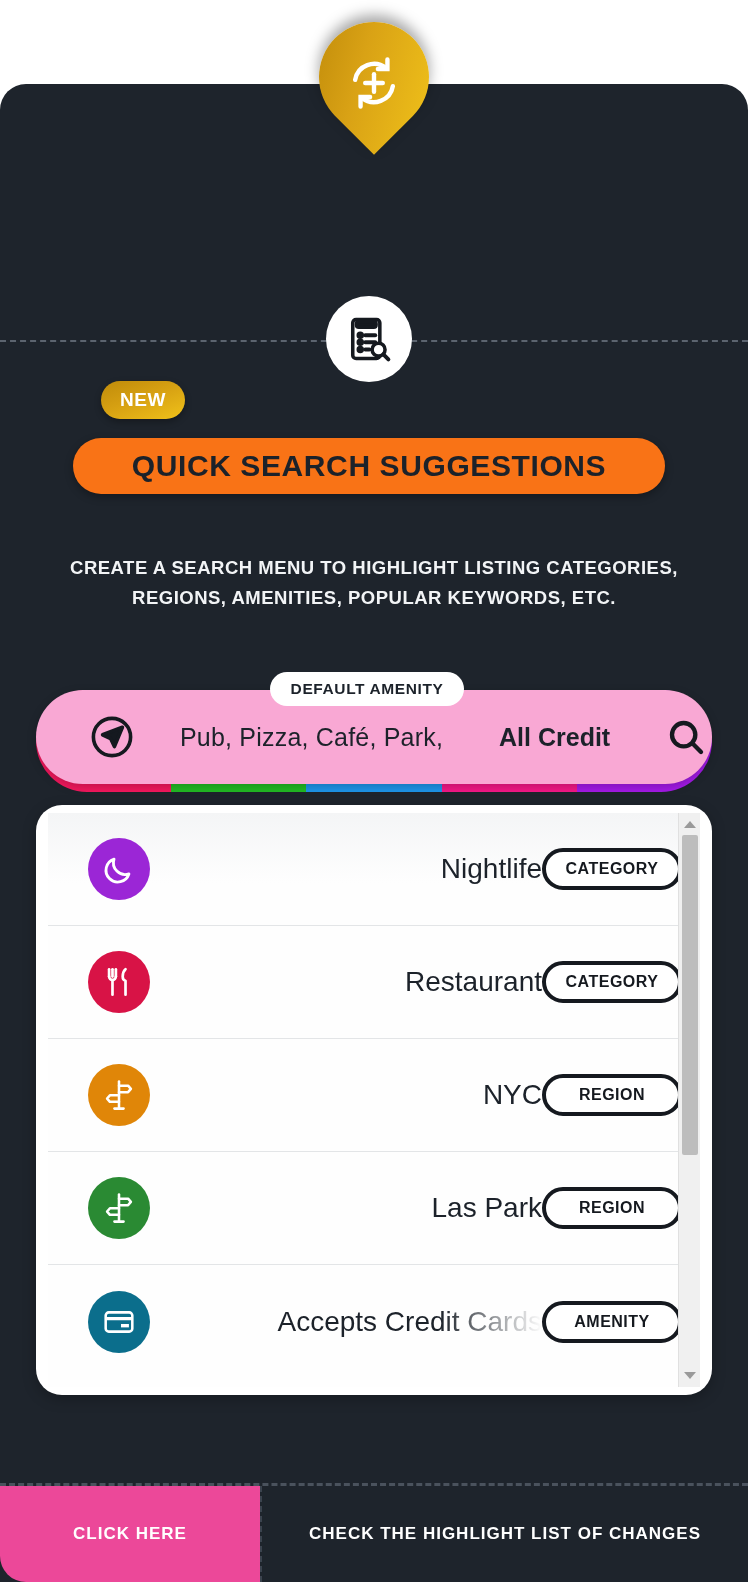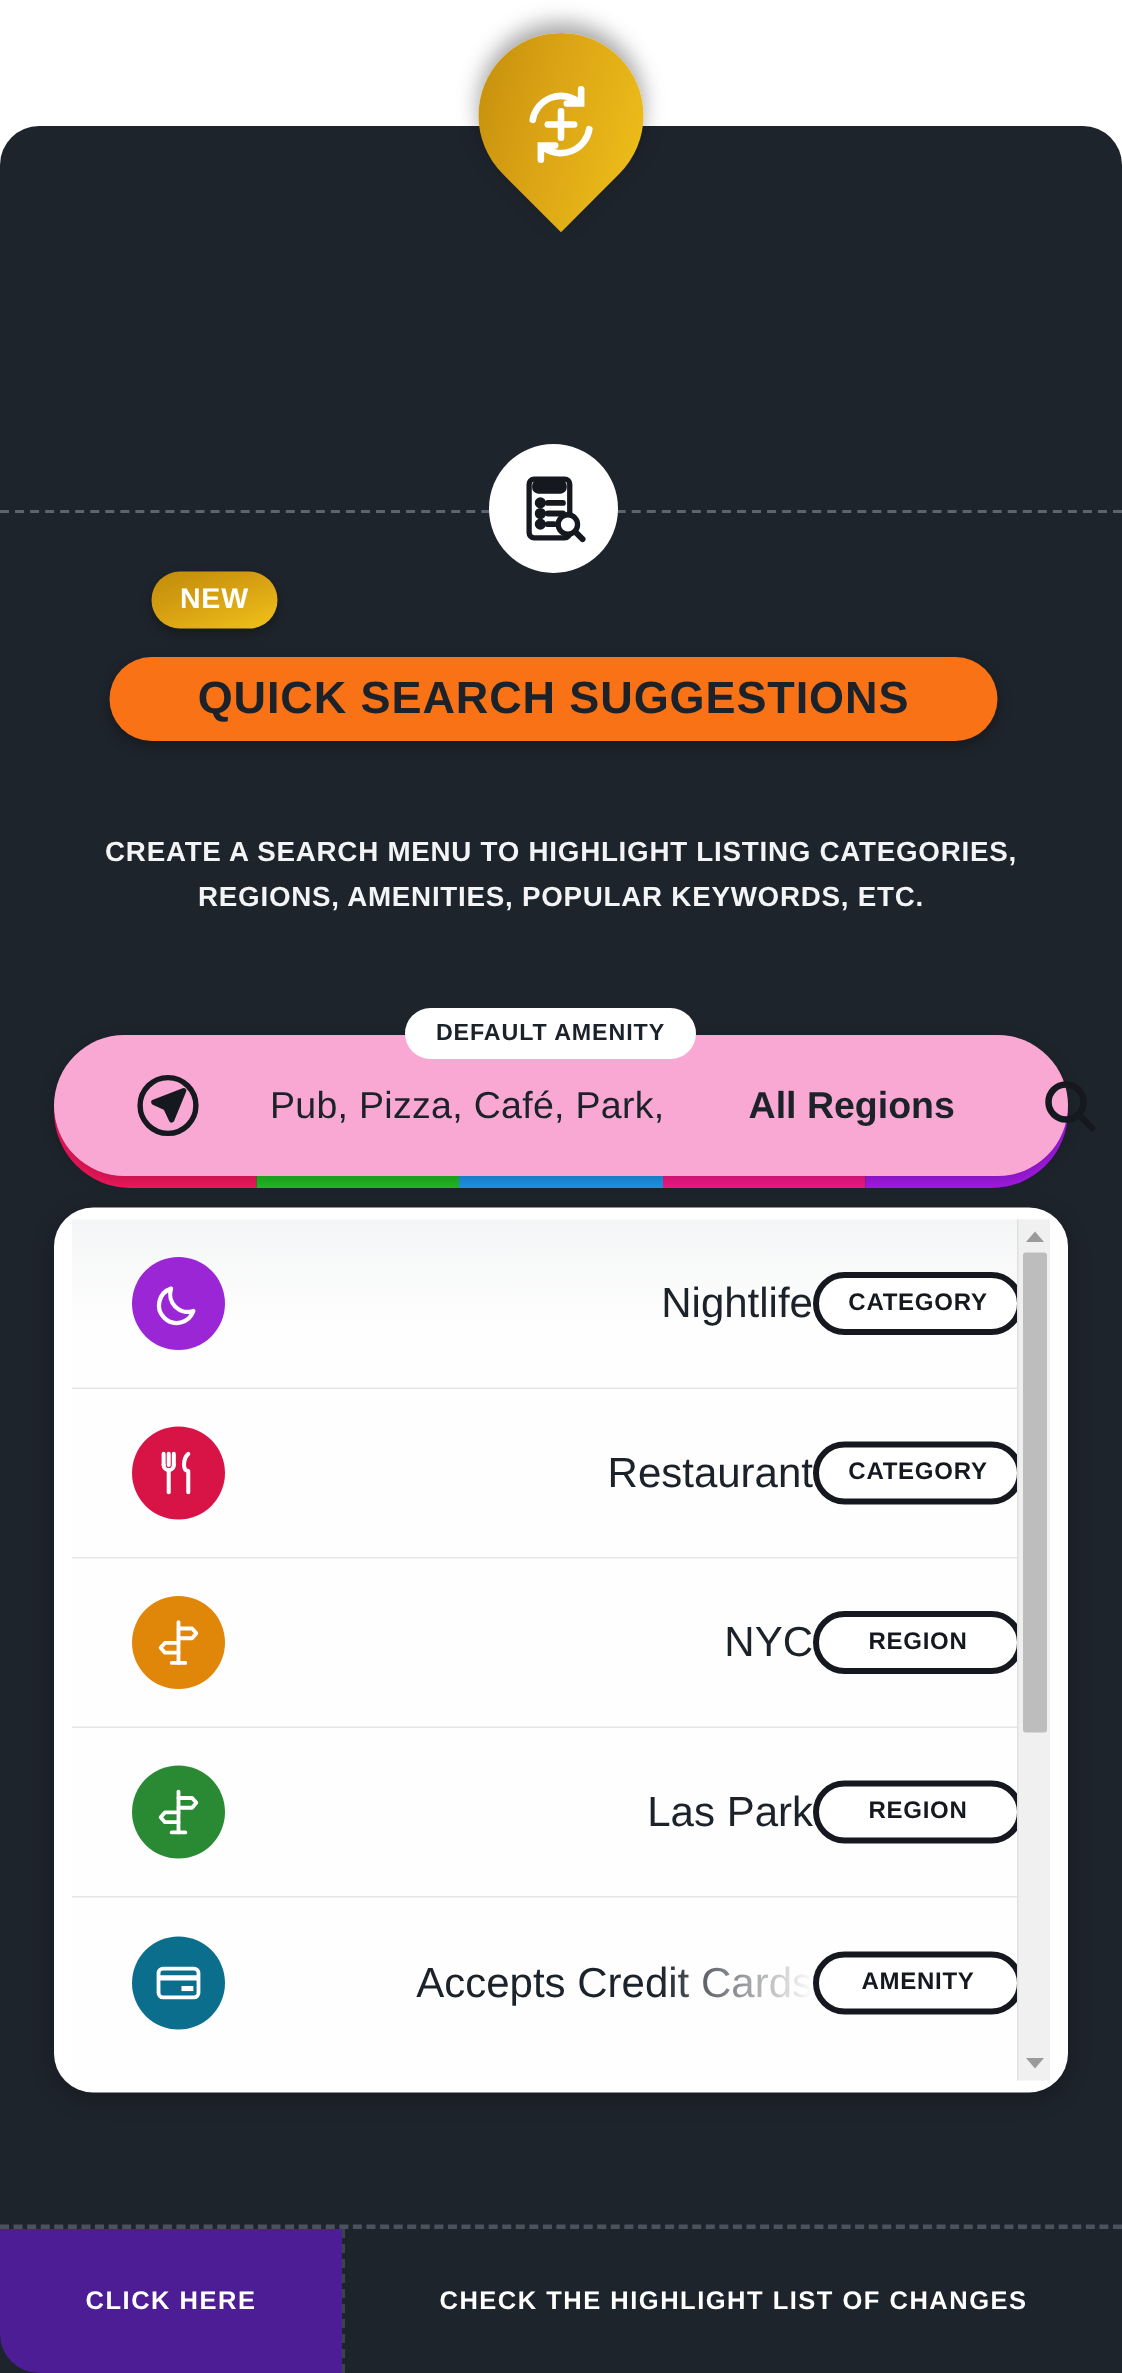--- a/index.html
+++ b/index.html
@@ -168,21 +168,21 @@
   
   .footer-rule {
     position: absolute; left: 0; top: 1483px; width: 748px; height: 0;
     border-top: 3px dashed #4a525d;
   }
   .footer {
     position: absolute; left: 0; top: 1486px; width: 748px; height: 96px;
     display: flex; align-items: stretch;
   }
   .footer-left {
-    width: 228px; background: #4c1d95; border-radius: 0 0 0 26px;
+    width: 260px; background: #ec4899; border-radius: 0 0 0 26px;
     display: flex; align-items: center; justify-content: center;
     color: #ffffff; font-size: 17px; font-weight: bold; letter-spacing: 1px;
   }
   .footer-divider { width: 2px; background: transparent; border-left: 2px dashed #3b434e; }
   .footer-right {
     flex: 1; background: #1e242c;
     display: flex; align-items: center; justify-content: center;
     color: #ffffff; font-size: 17px; font-weight: bold; letter-spacing: 1px;
   }
 </style>
@@ -238,21 +238,21 @@
       <i style="background: rgb(30, 149, 234);"></i>
       <i style="background: rgb(244, 24, 135);"></i>
       <i style="background: rgb(164, 26, 232);"></i>
     </div>
     <div class="searchbar">
       <svg class="nav-icon" viewBox="0 0 24 24" fill="none" stroke="#15191f" stroke-width="1.8" stroke-linejoin="round">
         <circle cx="12" cy="12" r="9.3"></circle>
         <path d="M17.2 7.1 7.3 10.9l4 1.9 1.9 4z" fill="#15191f"></path>
       </svg>
       <div class="sb-keywords">Pub, Pizza, Café, Park,</div>
-      <div class="sb-region">All Regions</div>
+      <div class="sb-region">All Credit</div>
       <svg class="sb-search-icon" viewBox="0 0 24 24" fill="none" stroke="#15191f" stroke-width="2.6" stroke-linecap="round">
         <circle cx="10.6" cy="10.6" r="7"></circle>
         <line x1="15.8" y1="15.8" x2="21" y2="21"></line>
       </svg>
     </div>
   </div>
 
   <div class="panel">
     <div class="panel-inner">
 

